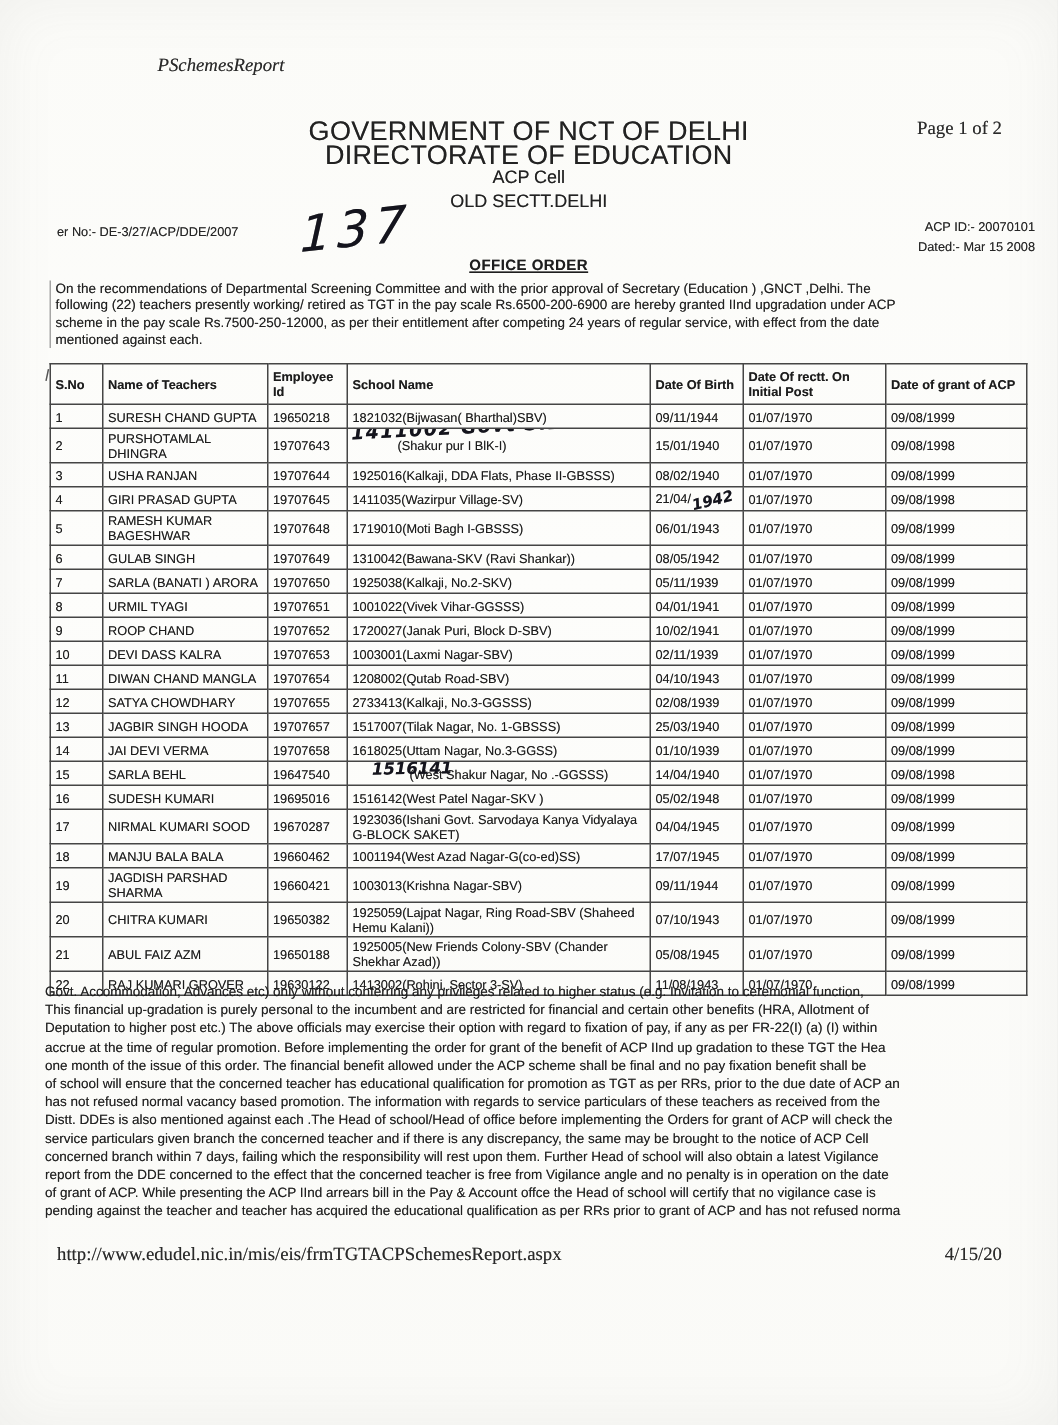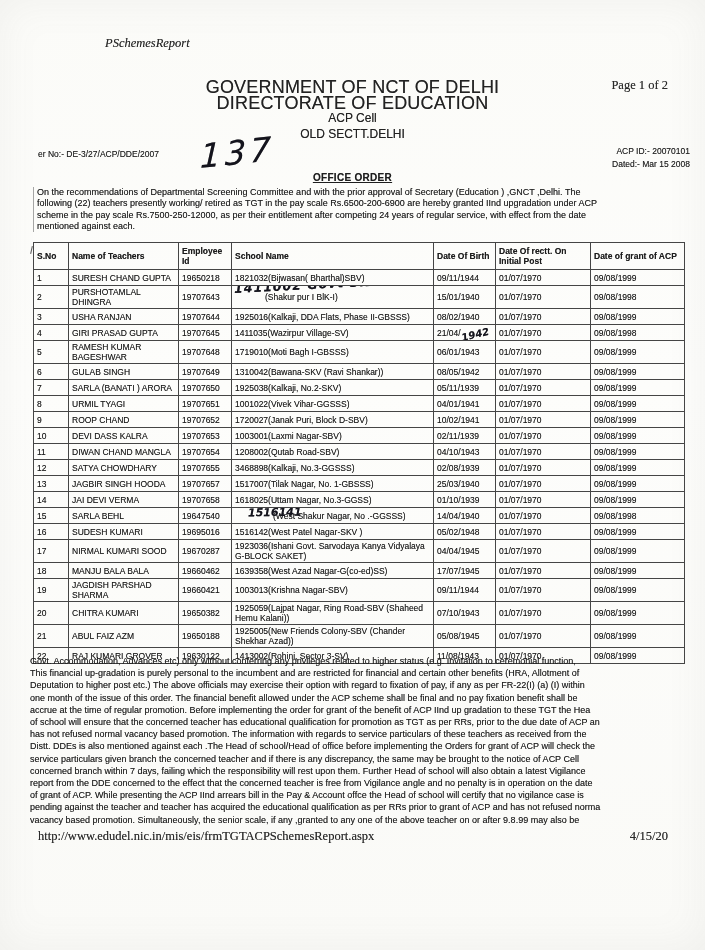--- a/index.html
+++ b/index.html
@@ -216,21 +216,21 @@
           <td>19707654</td>
           <td class="c-school"><span>1208002(Qutab Road-SBV)</span></td>
           <td>04/10/1943</td>
           <td>01/07/1970</td>
           <td>09/08/1999</td>
         </tr>
         <tr>
           <td>12</td>
           <td>SATYA CHOWDHARY</td>
           <td>19707655</td>
-          <td class="c-school"><span>3468898(Kalkaji, No.3-GGSSS)</span></td>
+          <td class="c-school"><span>2733413(Kalkaji, No.3-GGSSS)</span></td>
           <td>02/08/1939</td>
           <td>01/07/1970</td>
           <td>09/08/1999</td>
         </tr>
         <tr>
           <td>13</td>
           <td>JAGBIR SINGH HOODA</td>
           <td>19707657</td>
           <td class="c-school"><span>1517007(Tilak Nagar, No. 1-GBSSS)</span></td>
           <td>25/03/1940</td>
@@ -270,21 +270,21 @@
           <td>19670287</td>
           <td class="c-school"><span>1923036(Ishani Govt. Sarvodaya Kanya Vidyalaya G-BLOCK SAKET)</span></td>
           <td>04/04/1945</td>
           <td>01/07/1970</td>
           <td>09/08/1999</td>
         </tr>
         <tr>
           <td>18</td>
           <td>MANJU BALA BALA</td>
           <td>19660462</td>
-          <td class="c-school"><span>1639358(West Azad Nagar-G(co-ed)SS)</span></td>
+          <td class="c-school"><span>1001194(West Azad Nagar-G(co-ed)SS)</span></td>
           <td>17/07/1945</td>
           <td>01/07/1970</td>
           <td>09/08/1999</td>
         </tr>
         <tr>
           <td>19</td>
           <td>JAGDISH PARSHAD SHARMA</td>
           <td>19660421</td>
           <td class="c-school"><span>1003013(Krishna Nagar-SBV)</span></td>
           <td>09/11/1944</td>
@@ -318,31 +318,30 @@
           <td>01/07/1970</td>
           <td>09/08/1999</td>
         </tr>
       </tbody>
   </table>
 
   <div class="para body-para">
       <div>Govt. Accommodation, Advances etc) only without conferring any privileges related to higher status (e.g. Invitation to ceremonial function,</div>
       <div>This financial up-gradation is purely personal to the incumbent and are restricted for financial and certain other benefits (HRA, Allotment of</div>
       <div>Deputation to higher post etc.) The above officials may exercise their option with regard to fixation of pay, if any as per FR-22(I) (a) (I) within</div>
+      <div>accrue at the time of regular promotion. Before implementing the order for grant of the benefit of ACP IInd up gradation to these TGT the Hea</div>
       <div>one month of the issue of this order. The financial benefit allowed under the ACP scheme shall be final and no pay fixation benefit shall be</div>
-      <div>accrue at the time of regular promotion. Before implementing the order for grant of the benefit of ACP IInd up gradation to these TGT the Hea</div>
       <div>of school will ensure that the concerned teacher has educational qualification for promotion as TGT as per RRs, prior to the due date of ACP an</div>
       <div>has not refused normal vacancy based promotion. The information with regards to service particulars of these teachers as received from the</div>
       <div>Distt. DDEs is also mentioned against each .The Head of school/Head of office before implementing the Orders for grant of ACP will check the</div>
       <div>service particulars given branch the concerned teacher and if there is any discrepancy, the same may be brought to the notice of ACP Cell</div>
       <div>concerned branch within 7 days, failing which the responsibility will rest upon them. Further Head of school will also obtain a latest Vigilance</div>
       <div>report from the DDE concerned to the effect that the concerned teacher is free from Vigilance angle and no penalty is in operation on the date</div>
       <div>of grant of ACP. While presenting the ACP IInd arrears bill in the Pay &amp; Account offce the Head of school will certify that no vigilance case is</div>
       <div>pending against the teacher and teacher has acquired the educational qualification as per RRs prior to grant of ACP and has not refused norma</div>
-      <div>vacancy based promotion. Simultaneously, the senior scale, if any ,granted to any one of the above teacher on or after 9.8.99 may also be</div>
     </div>
 
   <div class="print-ftr">
     <div class="url">http://www.edudel.nic.in/mis/eis/frmTGTACPSchemesReport.aspx</div>
     <div class="date">4/15/20</div>
   </div>
 
 </div>
 
 </body></html>

